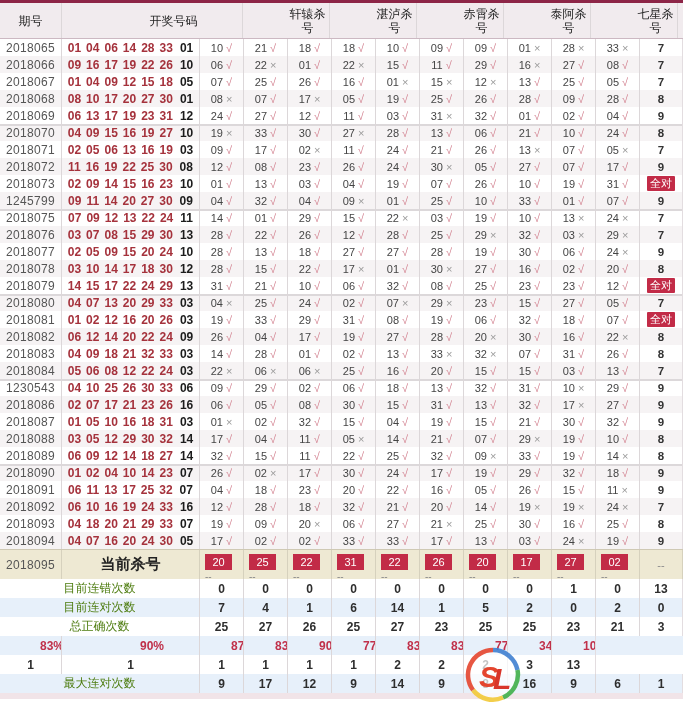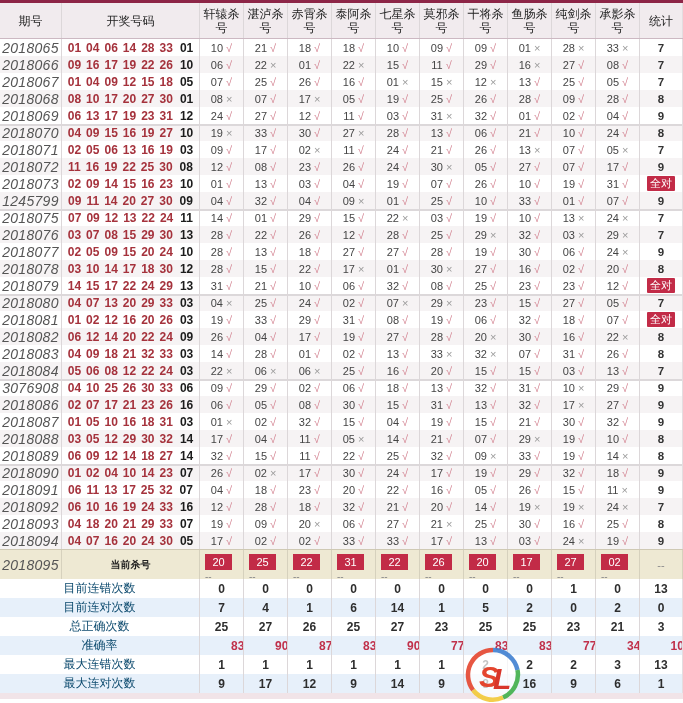--- a/index.html
+++ b/index.html
@@ -13,56 +13,56 @@
     grid-template-columns:62px 138px repeat(10,44px) 43px;
     width:683px;box-sizing:border-box;
   }
   .cell{
     display:flex;align-items:center;justify-content:center;
     border-right:1px solid #dcd7d9;box-sizing:border-box;overflow:hidden;
     white-space:nowrap;
   }
   .cell:last-child{border-right:1px solid #e3dde0;}
   
-  #header{height:36px;background:#f1ebee;border-bottom:1px solid #ccb8c2;}
+  #header{height:36px;background:#f1ebee;border-bottom:1px solid #ccb8c2;gap:43px;}
   #header .cell{
     color:#232323;font-size:12px;line-height:14px;text-align:center;
     white-space:normal;word-break:break-all;padding:0 3px;
   }
   
   .trow{height:17px;}
   .trow.alt{background:#f6f3f4;}
   .trow.group-start{box-shadow:inset 0 2px 0 #dcd8da;}
-  .period{color:#555;font-size:14px;letter-spacing:.3px;font-style:italic;}
+  .period{color:#555;font-size:12px;letter-spacing:.3px;}
   .numbers{gap:5px;font-weight:bold;font-size:12px;}
   .rednum{color:#a5323c;}
   .bluenum{color:#1c1c1c;margin-left:2px;}
   .killnum{color:#454545;font-size:11px;margin-right:3px;}
   .mark-hit{color:#d2808f;font-size:11px;}
   .mark-miss{color:#9a9a9a;font-size:11px;}
   .statv{color:#333;font-size:11.5px;font-weight:bold;}
   .badge-full{
     background:#c22b47;color:#fff;font-size:11px;font-weight:normal;
     padding:1px 3px;border-radius:1px;line-height:13px;
   }
   
   #current-row{height:30px;background:#eee9d3;border-top:1px solid #cfc9b4;}
   #current-row .cell{border-right:1px solid #d6d1bd;}
-  .cur-label{font-weight:bold;font-size:10px;color:#222;}
+  .cur-label{font-weight:bold;font-size:15px;color:#222;}
   .cur-kill{flex-direction:column;align-items:flex-start;justify-content:flex-start;padding-left:5px;}
   .cur-badge{
     background:#c22b47;color:#fff;width:27px;height:16px;line-height:16px;
     text-align:center;font-size:11px;margin-top:4px;
   }
   .cur-dash{color:#8a8a8a;font-size:10px;line-height:12px;margin-top:1px;}
   .cur-stat{color:#8a8a8a;font-size:11px;}
   
   .srow{height:19px;}
   .srow.stripe{background:#e7f0fa;}
-  .slabel{grid-column:1 / 3;color:#0c4a6e;font-size:12px;}
+  .slabel{grid-column:1 / 3;color:#4d7c0f;font-size:12px;}
   .sval{font-weight:bold;font-size:12px;color:#2e2e2e;}
   .srow.accent .sval{color:#c0304a;padding-left:43px;}
   #footer-strip{width:683px;height:6px;background:#f1e4e8;}
   
   #watermark{position:absolute;left:465px;top:643px;pointer-events:none;}
 </style>
 </head>
 <body>
 
 <div id="app">
@@ -1178,21 +1178,21 @@
         </div>
         <div class="cell">
           <span class="killnum">13</span>
           <span class="mark-hit">√</span>
         </div>
         <div class="cell">
           <span class="statv">7</span>
         </div>
       </div>
       <div class="grid-row trow group-start">
-        <div class="cell period">3076908</div>
+        <div class="cell period">1230543</div>
         <div class="cell numbers">
           <span class="rednum">04</span>
           <span class="rednum">10</span>
           <span class="rednum">25</span>
           <span class="rednum">26</span>
           <span class="rednum">30</span>
           <span class="rednum">33</span>
           <span class="bluenum">06</span>
         </div>
         <div class="cell">
@@ -1885,21 +1885,20 @@
           <span class="sval">23</span>
         </div>
         <div class="cell">
           <span class="sval">21</span>
         </div>
         <div class="cell">
           <span class="sval">3</span>
         </div>
       </div>
       <div class="grid-row srow stripe accent">
-        <div class="cell slabel">准确率</div>
         <div class="cell">
           <span class="sval">83%</span>
         </div>
         <div class="cell">
           <span class="sval">90%</span>
         </div>
         <div class="cell">
           <span class="sval">87%</span>
         </div>
         <div class="cell">
@@ -1921,21 +1920,20 @@
           <span class="sval">77%</span>
         </div>
         <div class="cell">
           <span class="sval">34%</span>
         </div>
         <div class="cell">
           <span class="sval">10%</span>
         </div>
       </div>
       <div class="grid-row srow">
-        <div class="cell slabel">最大连错次数</div>
         <div class="cell">
           <span class="sval">1</span>
         </div>
         <div class="cell">
           <span class="sval">1</span>
         </div>
         <div class="cell">
           <span class="sval">1</span>
         </div>
         <div class="cell">

